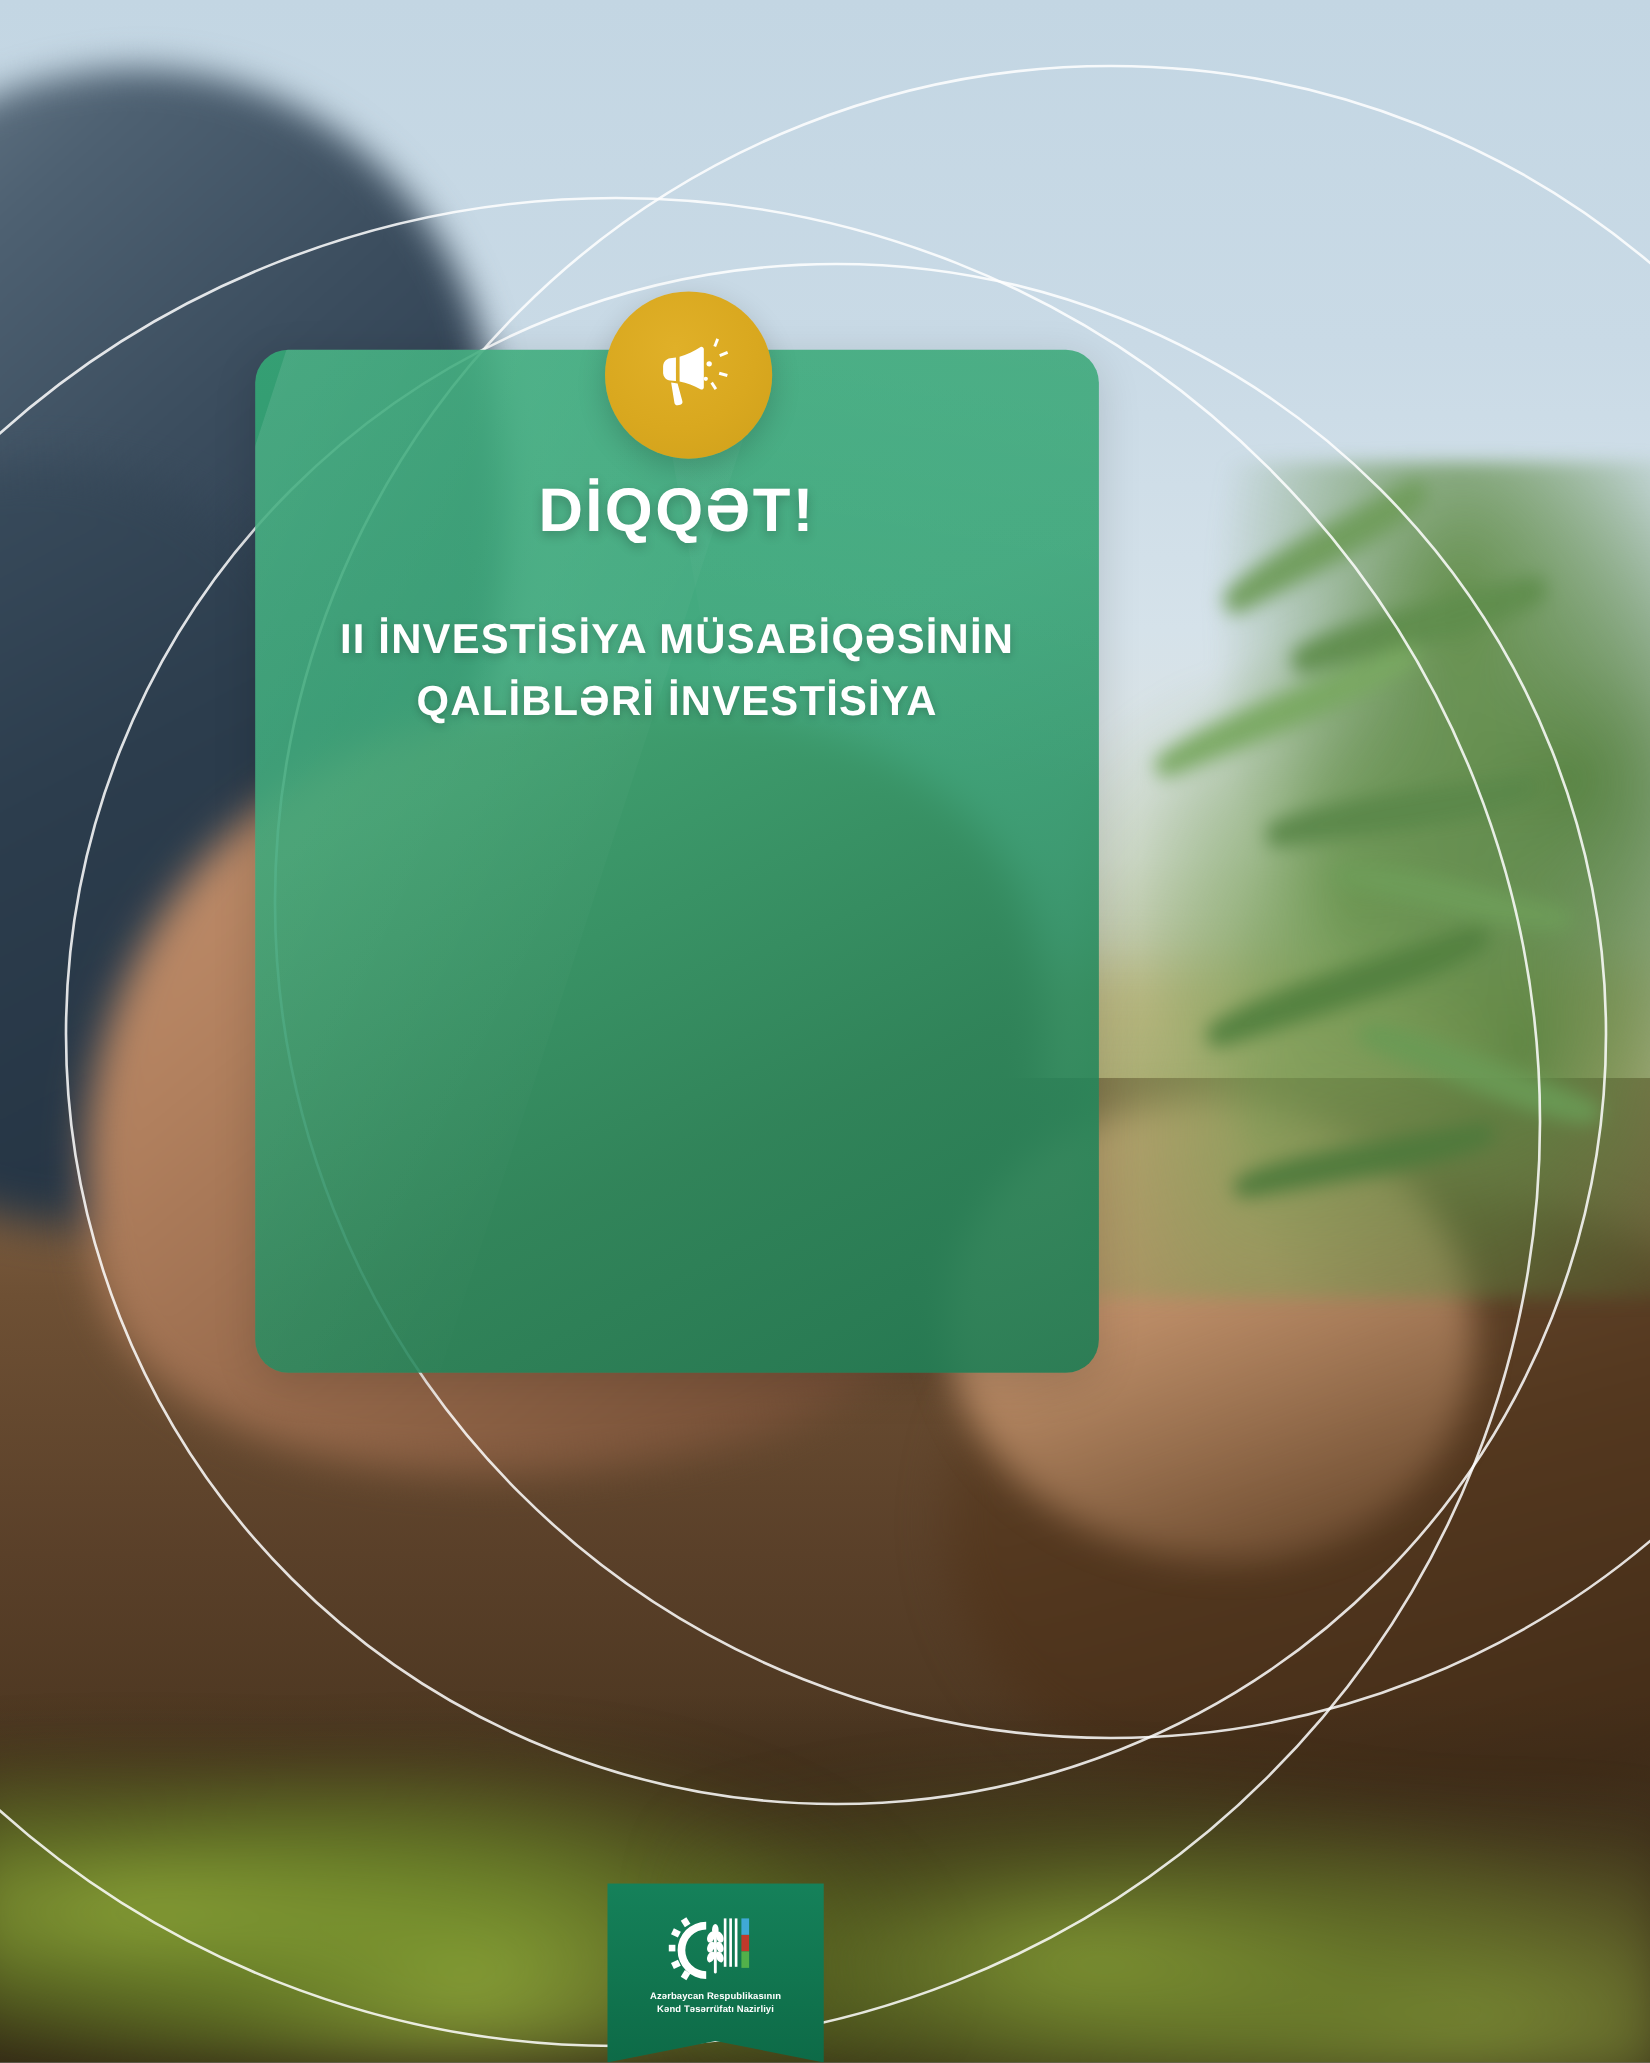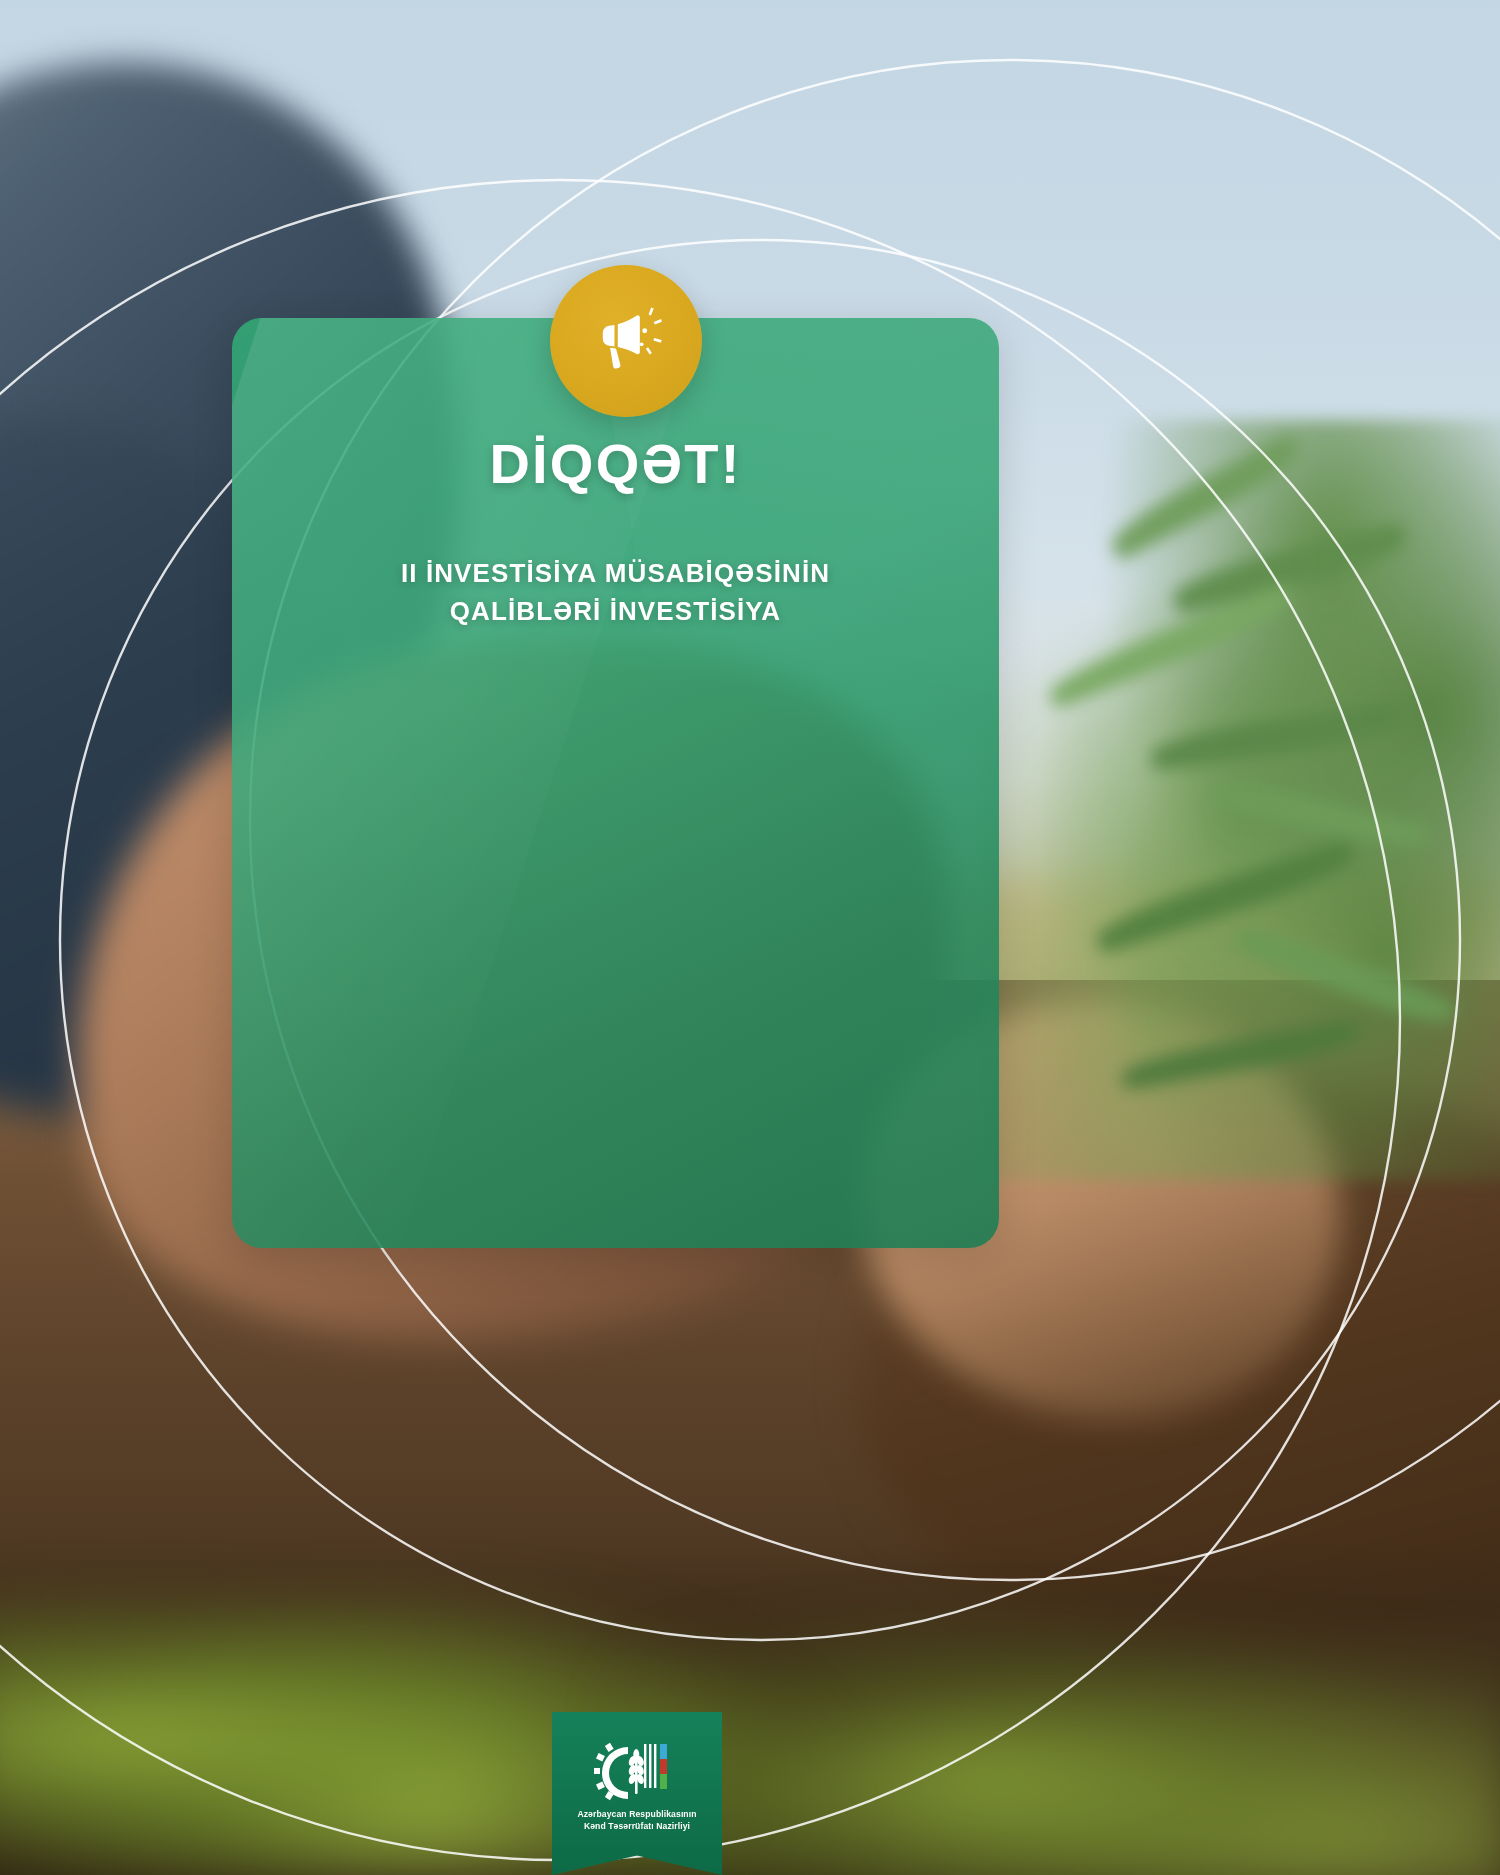--- a/index.html
+++ b/index.html
@@ -131,39 +131,39 @@
     margin:0 0 58px 0;line-height:1;
   }
   .body{
     font-size:37px;line-height:1.52;color:#f4fbf6;font-weight:400;
     margin:0 auto;width:740px;
     text-shadow:0 2px 7px rgba(0,0,0,.20);
     letter-spacing:.2px;
   }
   .headline{
     margin:62px auto 0;width:740px;
-    font-size:26px;line-height:1.48;font-weight:600;letter-spacing:1.1px;
+    font-size:38px;line-height:1.48;font-weight:600;letter-spacing:1.1px;
     color:#ffffff;text-shadow:0 2px 8px rgba(0,0,0,.22);
   }
   .urlbtn{
     position:absolute;left:388px;top:1132px;width:486px;height:62px;
     border-radius:34px;
     background:linear-gradient(180deg,#e2b92b 0%,#d9ae20 46%,#cfa218 100%);
     box-shadow:0 5px 16px rgba(0,0,0,.16);
     display:flex;align-items:center;justify-content:center;
     z-index:6;border:none;cursor:pointer;
   }
   .urlbtn span{
     font-size:35px;color:#ffffff;font-weight:400;letter-spacing:.4px;
     text-shadow:0 2px 6px rgba(0,0,0,.22);
   }
 
   
   .logo{
-    position:absolute;left:552px;top:1712px;width:170px;height:163px;
+    position:absolute;left:552px;top:1712px;width:197px;height:163px;
     z-index:7;
   }
   .logo-flag{
     position:absolute;inset:0;
     background:linear-gradient(180deg,#15815a 0%,#11754f 55%,#0d6a47 100%);
     clip-path:polygon(0 0,100% 0,100% 100%,50% 88%,0 100%);
   }
   .logo-mark{position:absolute;left:50%;top:30px;transform:translateX(-50%);}
   .logo-text{
     position:absolute;left:0;right:0;top:96px;text-align:center;

